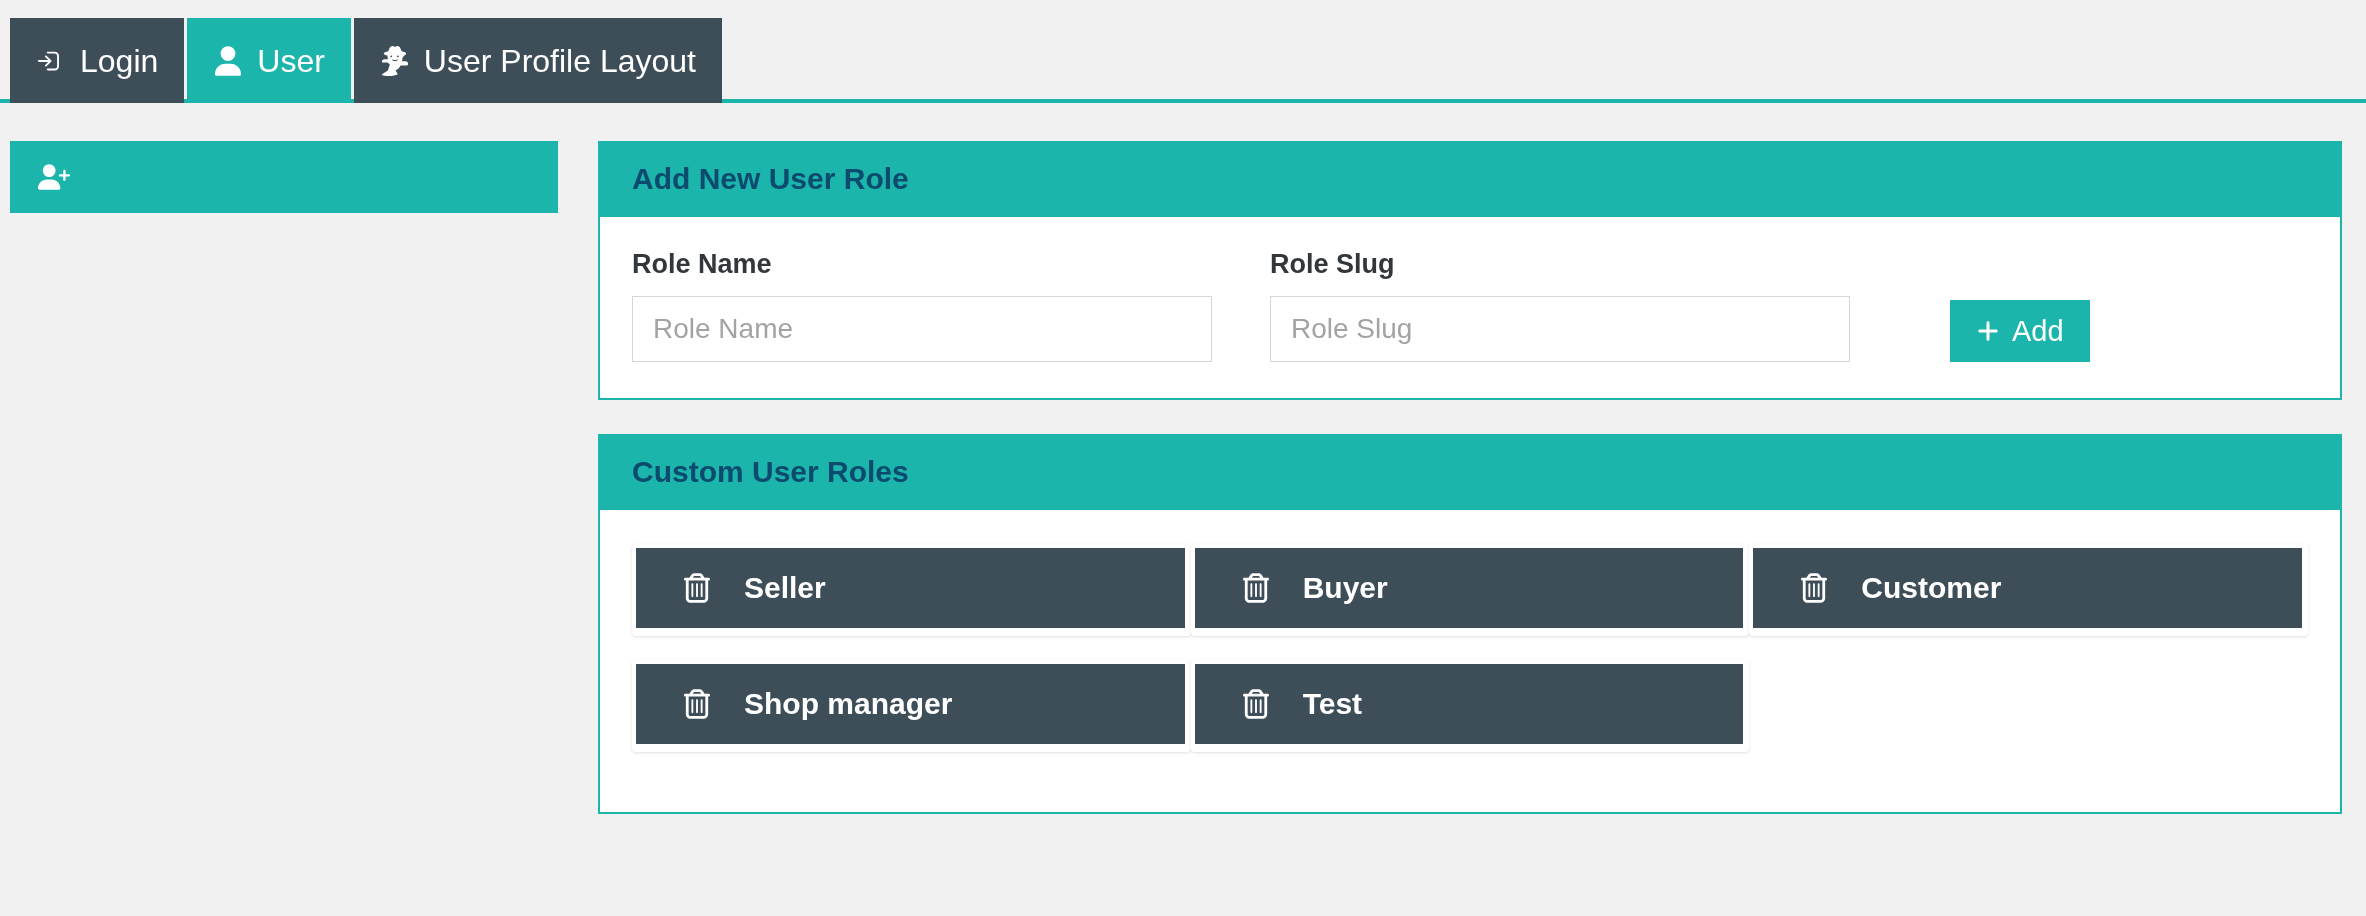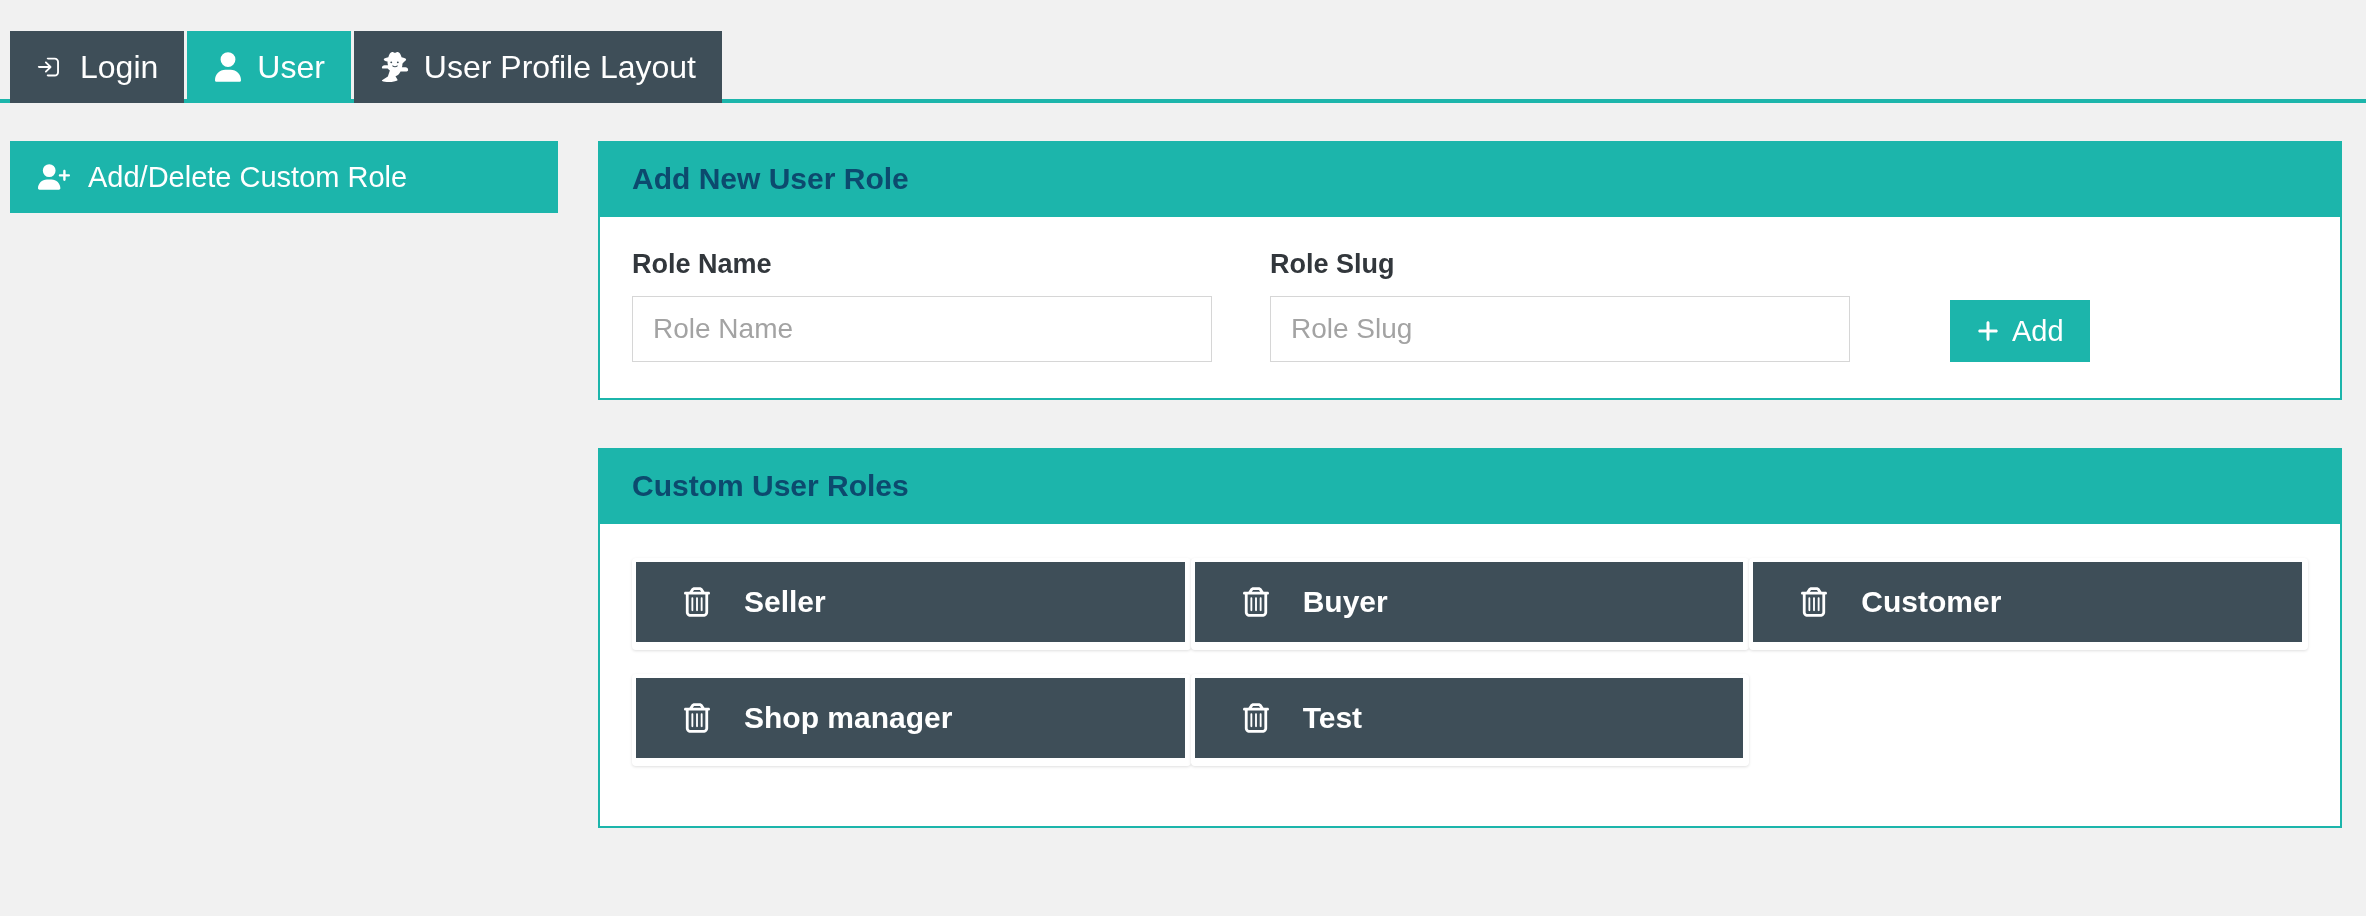--- a/index.html
+++ b/index.html
@@ -24,21 +24,21 @@
   .tabbar::after {
     content: "";
     position: absolute;
     left: 0; right: 0; bottom: 0;
     height: 4px;
     background: #1cb5ab;
   }
   .tab {
     position: relative;
     z-index: 2;
-    height: 72px;
+    height: 85px;
     display: flex;
     align-items: center;
     gap: 14px;
     padding: 0 26px;
     background: #3e4e58;
     color: #ffffff;
     font-size: 32px;
     line-height: 1;
     margin-right: 3px;
     cursor: pointer;
@@ -84,21 +84,21 @@
   }
   .side-btn .sicon svg { display: block; fill: #ffffff; }
 
   
   .content { flex: 1 1 auto; min-width: 0; }
 
   .panel {
     border: 2px solid #1cb5ab;
     background: #ffffff;
   }
-  .panel + .panel { margin-top: 48px; }
+  .panel + .panel { margin-top: 34px; }
 
   .panel-head {
     background: #1cb5ab;
     color: #0c4a6e;
     font-size: 30px;
     font-weight: bold;
     padding: 21px 32px 23px;
     line-height: 1;
   }
   .panel-body { padding: 34px 32px 36px; }
@@ -224,21 +224,20 @@
 
 <div class="page">
 
   <div class="sidebar">
     <div class="side-btn">
       <span class="sicon">
         <svg width="32" height="26" viewBox="0 0 640 512">
             <path d="M96 128a128 128 0 1 1 256 0A128 128 0 1 1 96 128zM0 482.3C0 383.8 79.8 304 178.3 304h91.4C368.2 304 448 383.8 448 482.3c0 16.4-13.3 29.7-29.7 29.7H29.7C13.3 512 0 498.7 0 482.3zM504 312V248H440c-13.3 0-24-10.7-24-24s10.7-24 24-24h64V136c0-13.3 10.7-24 24-24s24 10.7 24 24v64h64c13.3 0 24 10.7 24 24s-10.7 24-24 24H552v64c0 13.3-10.7 24-24 24s-24-10.7-24-24z"></path>
           </svg>
       </span>
-      <span>Add/Delete Custom Role</span>
     </div>
   </div>
 
   <div class="content">
 
     <div class="panel">
       <div class="panel-head">Add New User Role</div>
       <div class="panel-body">
         <div class="form-row">
 

